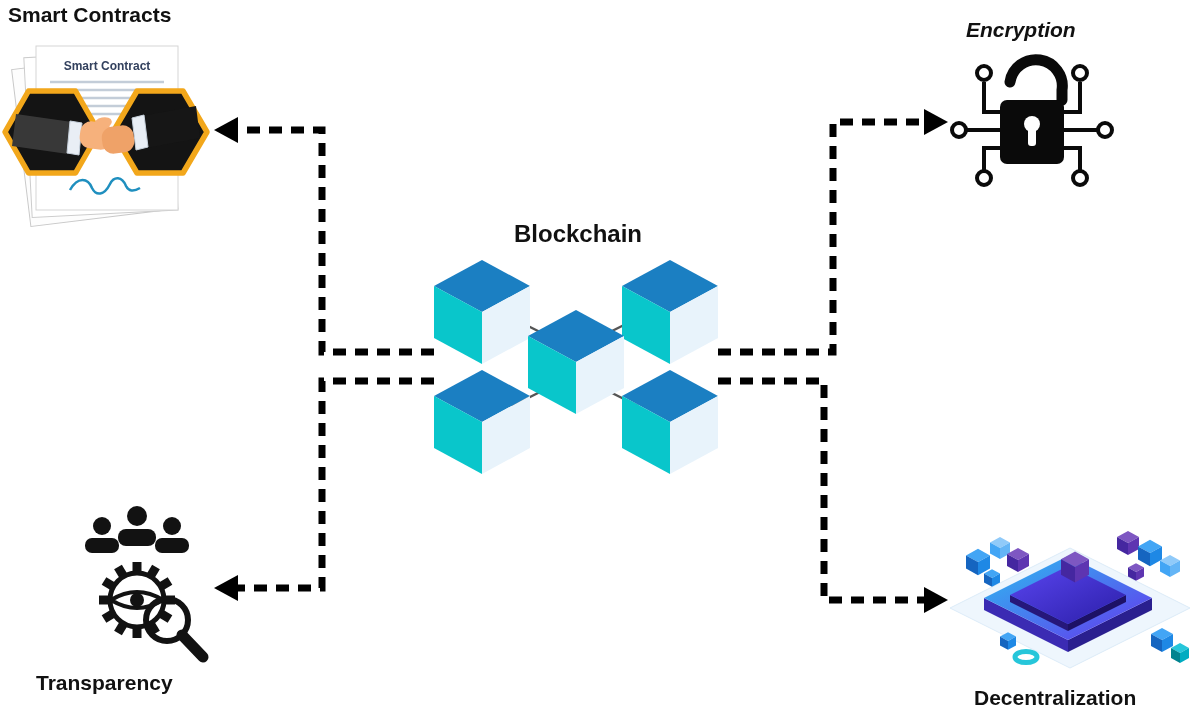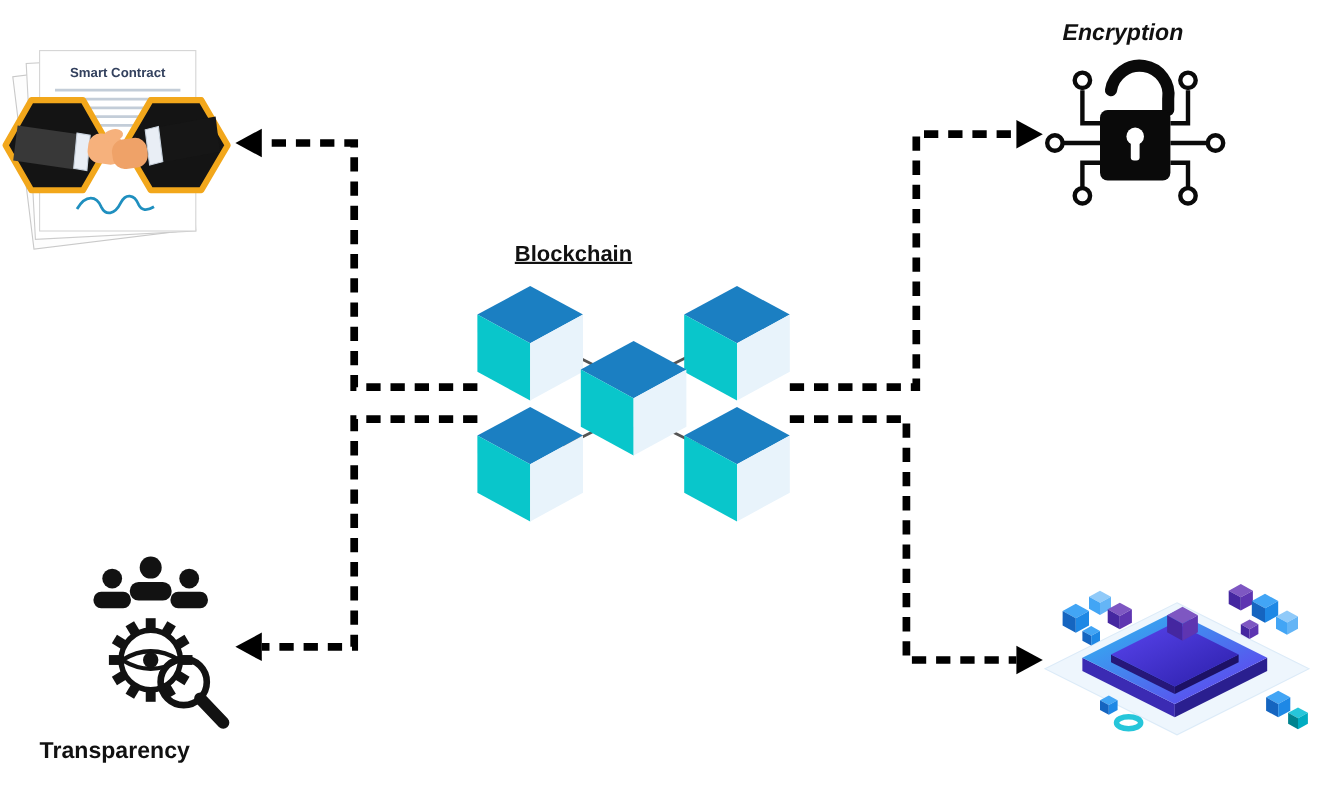--- a/index.html
+++ b/index.html
@@ -1,20 +1,20 @@
 <!DOCTYPE html>
 <html><head>
 <meta charset="utf-8">
 <style>
   html,body{margin:0;padding:0;background:#fff;}
   #stage{position:relative;width:1200px;height:718px;background:#fff;overflow:hidden;
          font-family:"Liberation Sans",sans-serif;}
   #diagram-svg{position:absolute;left:0;top:0;}
   .node-label{position:absolute;font-weight:700;font-size:21px;color:#111;white-space:nowrap;}
-  .center-label{font-size:20px;text-align:left;width:220px;text-decoration:underline;}
+  .center-label{font-size:24px;text-align:center;width:220px;}
   
   .cube-top{fill:#1b7fc2;}
   .cube-left{fill:#09c6cb;}
   .cube-right{fill:#e8f3fb;}
   .cube-tick{stroke:#555;stroke-width:2.5;}
   
   .flow{stroke:#000;stroke-width:7;fill:none;stroke-dasharray:13 9;}
   .ahead{fill:#000;}
   
   .circ{stroke:#0a0a0a;stroke-width:4;fill:none;}
@@ -204,17 +204,19 @@
         <use href="#mc" class="cb-purple" transform="translate(1136,572) scale(0.8)"></use>
         <use href="#mc" class="cb-blue" transform="translate(1162,640) scale(1.1)"></use>
         <use href="#mc" class="cb-teal" transform="translate(1180,653) scale(0.9)"></use>
         <use href="#mc" class="cb-purple" transform="translate(1075,567) scale(1.4)"></use>
         <use href="#mc" class="cb-blue" transform="translate(1008,641) scale(0.8)"></use>
         <ellipse cx="1026" cy="657" rx="11" ry="5.5" fill="none" stroke="#26c6da" stroke-width="5"></ellipse>
       </g>
     </g>
   </svg>
 
+  <div class="node-label" style="left:8px;top:3px;">Smart Contracts</div>
   <div class="node-label" style="left:966px;top:18px;font-style:italic;">Encryption</div>
   <div class="node-label center-label" style="left:468px;top:220px;">Blockchain</div>
   <div class="node-label" style="left:36px;top:671px;">Transparency</div>
+  <div class="node-label" style="left:974px;top:686px;">Decentralization</div>
 
 </div>
 
 </body></html>

